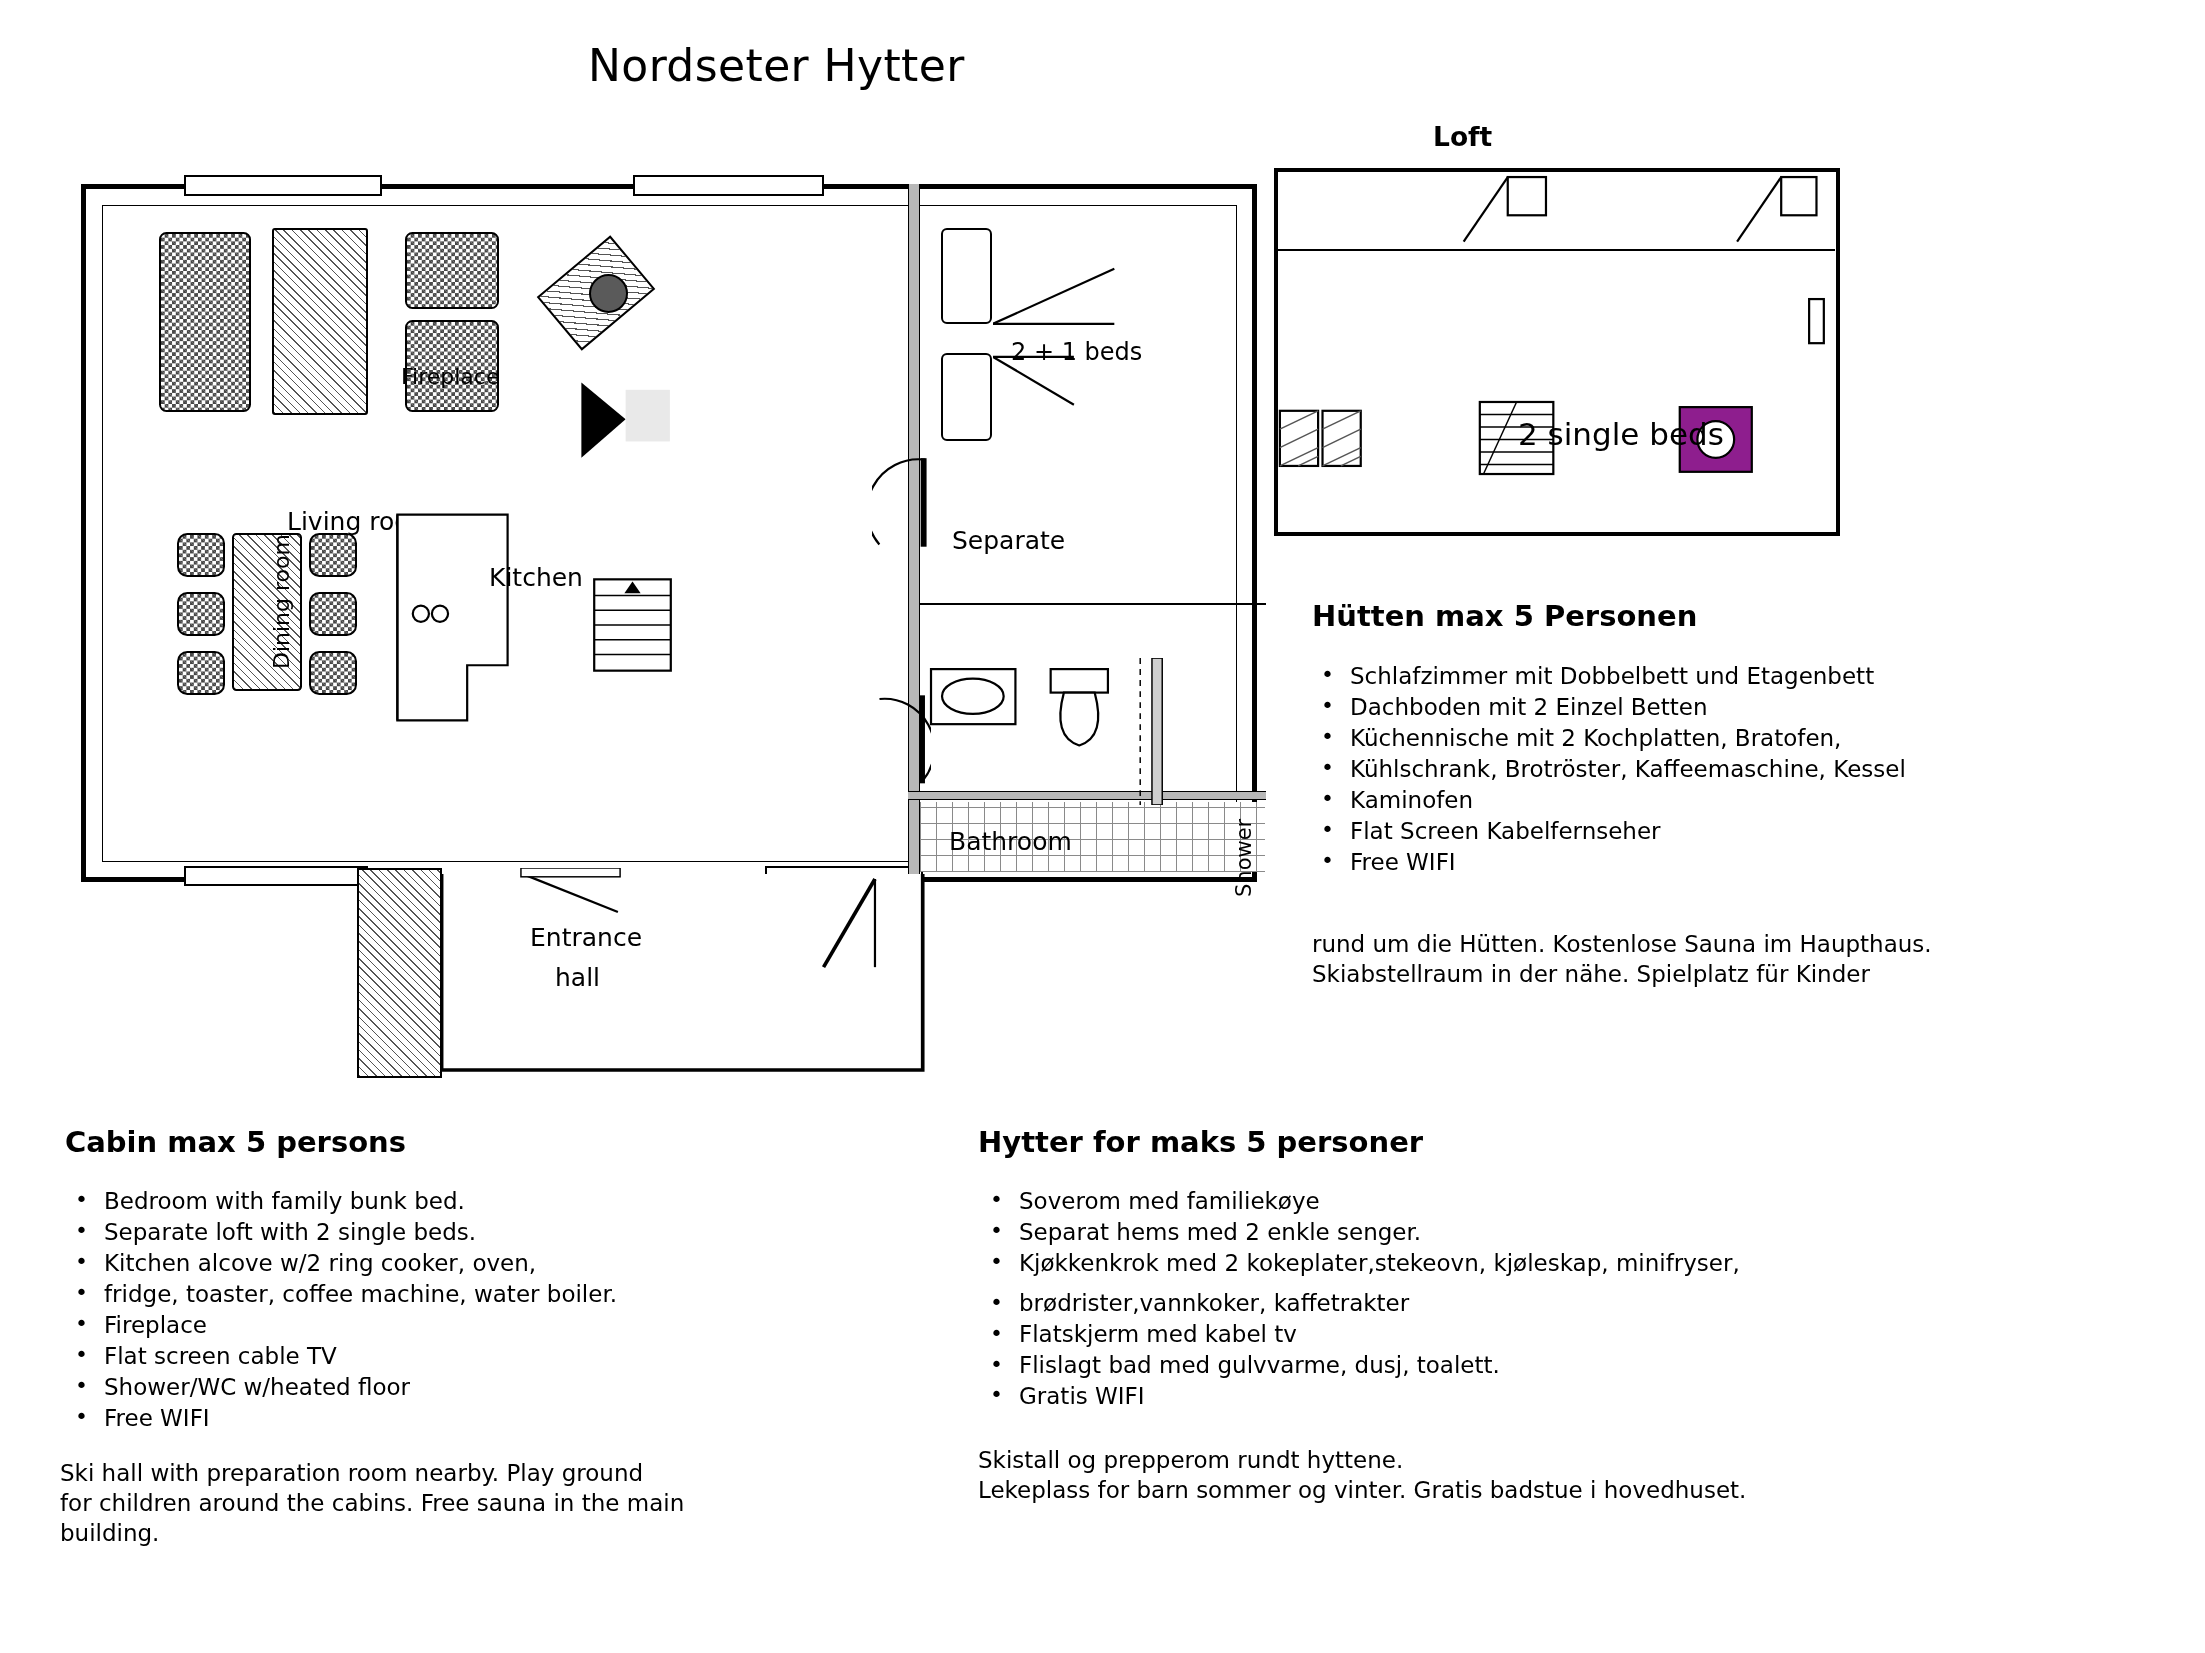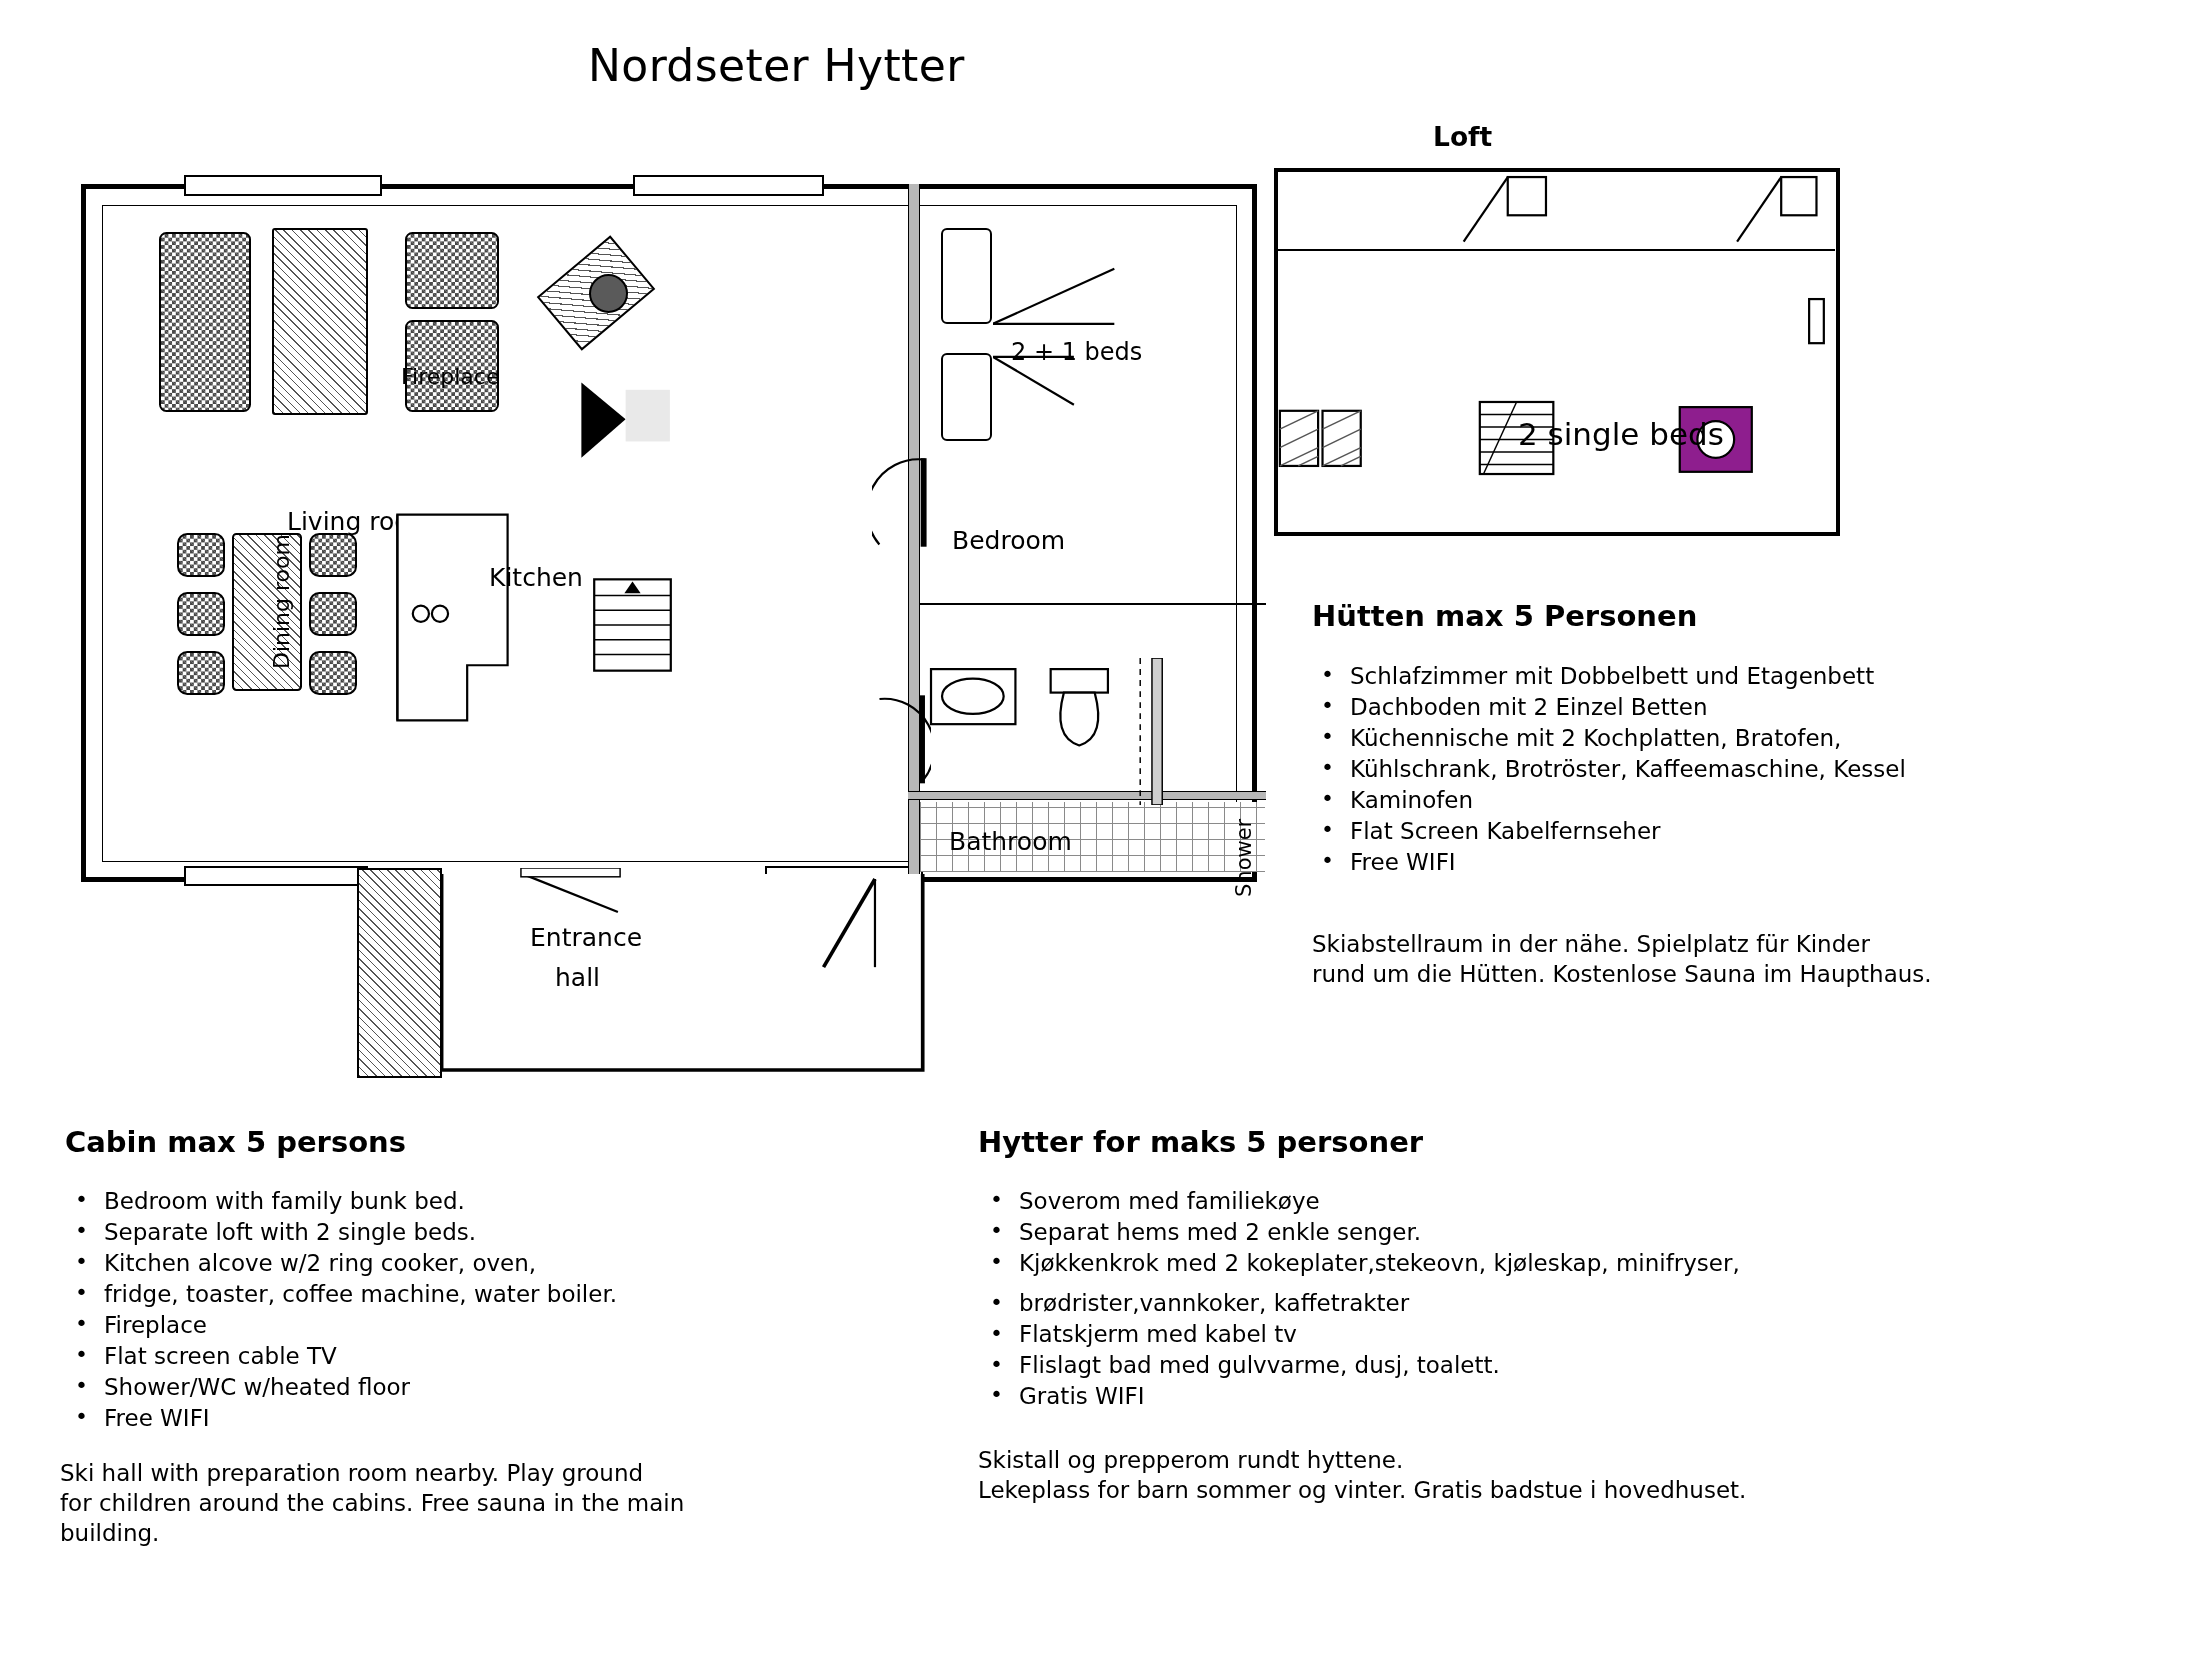--- a/index.html
+++ b/index.html
@@ -284,21 +284,21 @@
     <div class="rr" style="left:867px;top:66px;width:51px;height:96px;border-radius:5.9px;background:#fff;"></div>
     <div class="rr" style="left:867px;top:191px;width:51px;height:88px;border-radius:5.9px;background:#fff;"></div>
     <svg style="position:absolute;left:919px;top:66px;width:125px;height:221px;" viewBox="0 0 170 300">
       <line x1="0" y1="130" x2="165" y2="55" stroke="#000" stroke-width="3"></line>
       <line x1="0" y1="130" x2="165" y2="130" stroke="#000" stroke-width="3"></line>
       <line x1="0" y1="175" x2="110" y2="240" stroke="#000" stroke-width="3"></line>
       <line x1="0" y1="175" x2="110" y2="175" stroke="#000" stroke-width="3"></line>
     </svg>
     <div class="small-label" style="left:937px;top:176px;font-size:24px;">2 + 1 beds</div>
 
-    <div class="room-label" style="left:878px;top:364px;">Bedroom</div>
+    <div class="room-label" style="left:878px;top:364px;">Separate</div>
 
     <div class="tile-pattern" style="position:absolute;left:846px;top:640px;width:345px;height:70px;"></div>
     <div style="position:absolute;left:846px;top:637px;width:345px;height:72px;"></div>
     <svg style="position:absolute;left:846px;top:496px;width:345px;height:147px;" viewBox="0 0 470 200">
 
       <rect x="15" y="15" width="115" height="75" fill="#fff" stroke="#000" stroke-width="3"></rect>
       <ellipse cx="72" cy="52" rx="42" ry="24" fill="#fff" stroke="#000" stroke-width="3"></ellipse>
 
       <rect x="178" y="15" width="78" height="32" fill="#fff" stroke="#000" stroke-width="3"></rect>
       <path d="M196,47 q-16,60 21,72 q37,-12 21,-72 Z" fill="#fff" stroke="#000" stroke-width="3"></path>
@@ -371,22 +371,22 @@
   <ul class="bullets" style="left:1316px;top:662px;width:831px;">
     <li>Schlafzimmer mit Dobbelbett und Etagenbett</li>
     <li>Dachboden mit 2 Einzel Betten</li>
     <li>Küchennische mit 2 Kochplatten, Bratofen,</li>
     <li style="list-style:none;"> Kühlschrank, Brotröster, Kaffeemaschine, Kessel</li>
     <li>Kaminofen</li>
     <li>Flat Screen Kabelfernseher</li>
     <li>Free WIFI</li>
   </ul>
   <div class="para" style="left:1312px;top:930px;width:845px;">
+    <div class="nowrap">rund um die Hütten. Kostenlose Sauna im Haupthaus.</div>
     <div class="nowrap">Skiabstellraum in der nähe. Spielplatz für Kinder</div>
-    <div class="nowrap">rund um die Hütten. Kostenlose Sauna im Haupthaus.</div>
   </div>
 
   <div class="block-title" style="left:65px;top:1125px;">Cabin max 5 persons</div>
   <ul class="bullets" style="left:70px;top:1187px;width:698px;">
     <li>Bedroom with family bunk bed.</li>
     <li>Separate loft with 2 single beds.</li>
     <li>Kitchen alcove w/2 ring cooker, oven,</li>
     <li style="list-style:none;">fridge, toaster, coffee machine, water boiler.</li>
     <li>Fireplace</li>
     <li>Flat screen cable TV</li>

